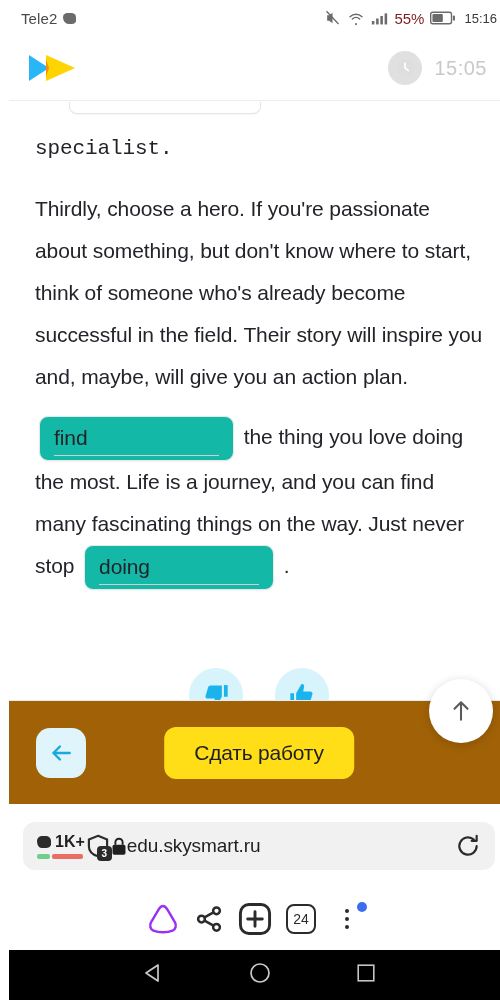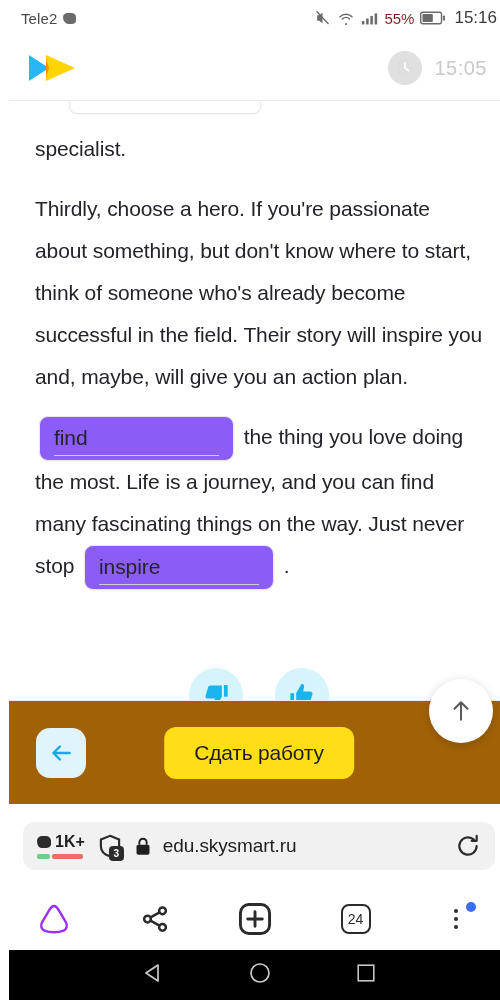--- a/index.html
+++ b/index.html
@@ -21,21 +21,21 @@
   .status-left { display: flex; align-items: center; gap: 6px; }
   .carrier { font-size: 15px; color: #4a4a4a; letter-spacing: 0.1px; }
   .msg-bubble {
     width: 13px; height: 11px; background: #6b6b6b;
     border-radius: 50% 50% 50% 8px / 55% 55% 45% 10px;
     position: relative; display: inline-block;
   }
   .status-right { display: flex; align-items: center; gap: 6px; }
   .icon-gray { fill: #6b6b6b; display: block; }
   .batt-pct { font-size: 15px; color: #7f1d1d; }
-  .status-clock { font-size: 17px; color: #3a3a3a; margin-left: 2px; }
+  .status-clock { font-size: 13px; color: #3a3a3a; margin-left: 2px; }
 
   
   .app-header {
     height: 65px; width: 100%;
     display: flex; align-items: center; justify-content: space-between;
     padding: 0 22px 0 18px;
     background: #ffffff;
     border-bottom: 1px solid #ececec;
     text-align: right;
   }
@@ -62,21 +62,21 @@
   }
   .para {
     font-size: 21px; line-height: 42px; color: #22242a;
     letter-spacing: -0.1px;
   }
   .para + .para { margin-top: 14px; }
   .para-flow { display: inline; }
 
   .blank {
     display: inline-block; vertical-align: middle;
-    background: #8b5cf6; border: 1px solid #e8e8e8; border-radius: 9px;
+    background: #14b8a6; border: 1px solid #e8e8e8; border-radius: 9px;
     box-shadow: 0 1px 2px rgba(0,0,0,0.05);
     padding: 6px 14px 4px 14px;
     margin: 0 4px;
   }
   .blank-inner {
     display: block;
     font-size: 21px; color: #22242a; line-height: 30px;
     border-bottom: 1px solid #cfcfcf;
     min-width: 170px;
     padding-bottom: 2px;
@@ -117,21 +117,20 @@
     background: #ffffff; box-shadow: 0 2px 10px rgba(0,0,0,0.18);
     display: flex; align-items: center; justify-content: center;
   }
 
   
   .browser { position: absolute; left: 0; right: 0; top: 804px; height: 146px; background: #fff; }
   .url-bar {
     margin: 18px 14px 0 14px; height: 48px;
     background: #f1f1f1; border-radius: 12px;
     display: flex; align-items: center; padding: 0 14px;
-    gap: 12px;
   }
   .badge-1k { display: flex; flex-direction: column; align-items: flex-start; gap: 3px; }
   .badge-1k-top { display: flex; align-items: center; gap: 4px; }
   .bub {
     width: 14px; height: 12px; background: #2b2b2b;
     border-radius: 50% 50% 50% 6px / 55% 55% 40% 10px;
   }
   .k-count { font-size: 16px; font-weight: bold; color: #1f1f1f; }
   .rating-bar { display: flex; gap: 2px; width: 46px; }
   .rating-green { width: 30%; height: 5px; background: #6fcf8a; border-radius: 2px; }
@@ -141,21 +140,21 @@
     position: absolute; right: -1px; bottom: -2px;
     background: #2b2b2b; color: #fff; font-size: 10px; font-weight: bold;
     width: 15px; height: 15px; border-radius: 4px;
     display: flex; align-items: center; justify-content: center;
   }
   .url-text { font-size: 19px; color: #1f1f1f; flex: 1; letter-spacing: -0.1px; }
   .lock-ic { display: block; }
 
   .browser-nav {
     position: absolute; left: 0; right: 8px; bottom: 0; height: 62px;
-    display: flex; align-items: center; justify-content: space-between;
+    display: flex; align-items: center; justify-content: center;
     padding: 0 22px;
   }
   .nav-ic { position: relative; display: flex; align-items: center; justify-content: center; width: 46px; height: 46px; }
   .tabcount {
     width: 30px; height: 30px; border: 2.4px solid #2b2b2b; border-radius: 8px;
     display: flex; align-items: center; justify-content: center;
     font-size: 14px; color: #2b2b2b; font-weight: 500;
   }
   .dot-menu { display: flex; flex-direction: column; gap: 3.5px; align-items: center; }
   .dot-menu i { width: 4.5px; height: 4.5px; background: #2b2b2b; border-radius: 50%; display: block; }
@@ -226,35 +225,35 @@
           <path d="M12 6 V12 L16 15" stroke="#ffffff" stroke-width="2" fill="none" stroke-linecap="round" stroke-linejoin="round"></path>
         </svg>
       </span>
       <span class="timer-text">15:05</span>
     </div>
   </div>
 
   <div class="content">
     <div class="cut-box"></div>
 
-    <div class="para" style="margin-top:26px;">
+    <div class="para" style="margin-top:26px;font-family:Liberation Mono, monospace;">
       <span>specialist.</span>
     </div>
 
     <div class="para" style="margin-top:18px;">
       <span>Thirdly, choose a hero. If you're passionate about something, but don't know where to start, think of someone who's already become successful in the field. Their story will inspire you and, maybe, will give you an action plan.</span>
     </div>
 
     <div class="para" style="margin-top:18px;">
       <span class="blank w1">
         <span class="blank-inner">find</span>
       </span>
       <span class="para-flow">the thing you love doing the most. Life is a journey, and you can find many fascinating things on the way. Just never stop</span>
       <span class="blank w2">
-        <span class="blank-inner">inspire</span>
+        <span class="blank-inner">doing</span>
       </span>
       <span class="para-flow">.</span>
     </div>
 
     <div class="react-row">
       <span class="react-btn">
         <svg width="28" height="28" viewBox="0 0 24 24" fill="#1ab3ee" transform="rotate(180)">
           <path d="M2 10.5 h3.2 v10 H2 z"></path>
           <path d="M7 10.5 l4.4-7.8 c1.6-0.4 2.7 0.6 2.4 2.2 L13 9 h6.1 c1.3 0 2.2 1.2 1.8 2.4 l-2.1 7.1 c-0.3 1-1.2 1.6-2.2 1.6 H7 z"></path>
         </svg>

